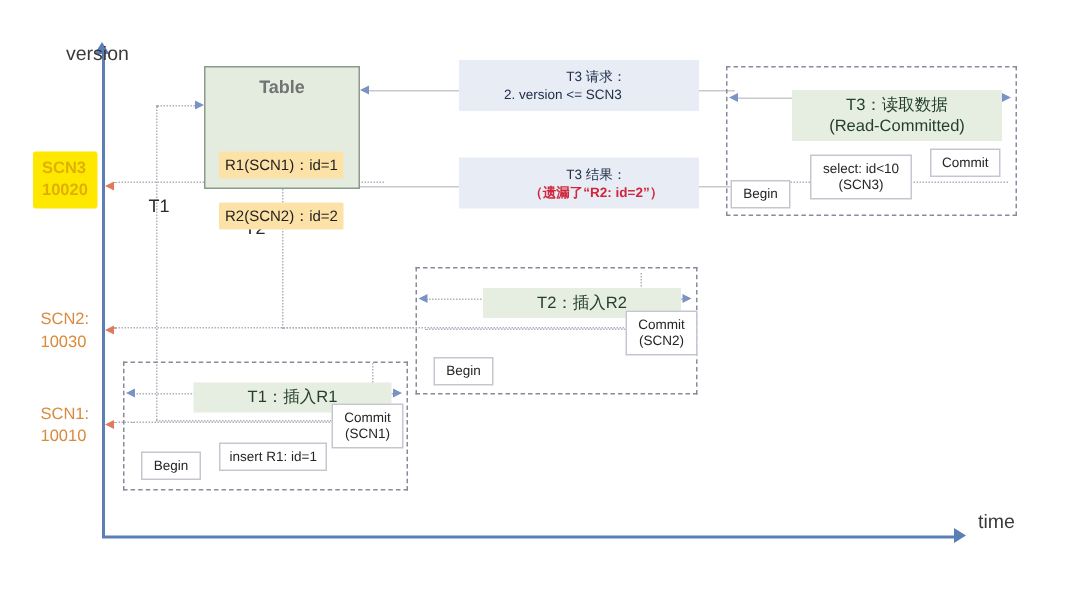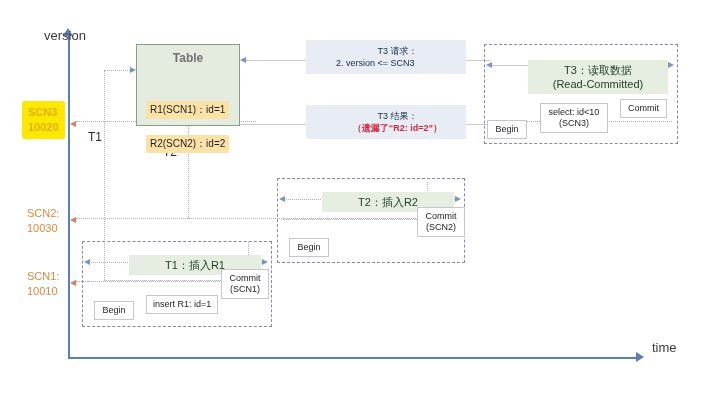--- a/index.html
+++ b/index.html
@@ -99,21 +99,21 @@
   <div class="ln hd" style="left:104px;top:70px;width:28px;"></div>
   <div class="ahr" style="left:130px;top:66.5px;"></div>
   <div class="ln hd" style="left:104px;top:280px;width:145px;"></div>
   <div class="ln vd" style="left:248px;top:242px;height:39px;"></div>
 
   <div class="ln vd" style="left:188px;top:124px;height:95px;"></div>
   <div class="ahu" style="left:184.5px;top:119px;"></div>
   <div class="ln hd" style="left:188px;top:218px;width:240px;"></div>
   <div class="ln vd" style="left:427px;top:182px;height:37px;"></div>
 
-  <div class="t-lbl" style="left:88px;top:130px;">T1</div>
+  <div class="t-lbl" style="left:99px;top:130px;">T1</div>
   <div class="t-lbl" style="left:163px;top:145px;">T2</div>
 
   <div id="table-box">
     <div id="table-title">Table</div>
   </div>
   <div class="row-hl" style="left:146px;top:67px;">R1(SCN1)：id=1</div>
   <div class="row-hl" style="left:146px;top:101px;">R2(SCN2)：id=2</div>
 
   <div class="ln hgrey" style="left:246px;top:60px;width:244px;"></div>
   <div class="ahl" style="left:240px;top:56.5px;"></div>

